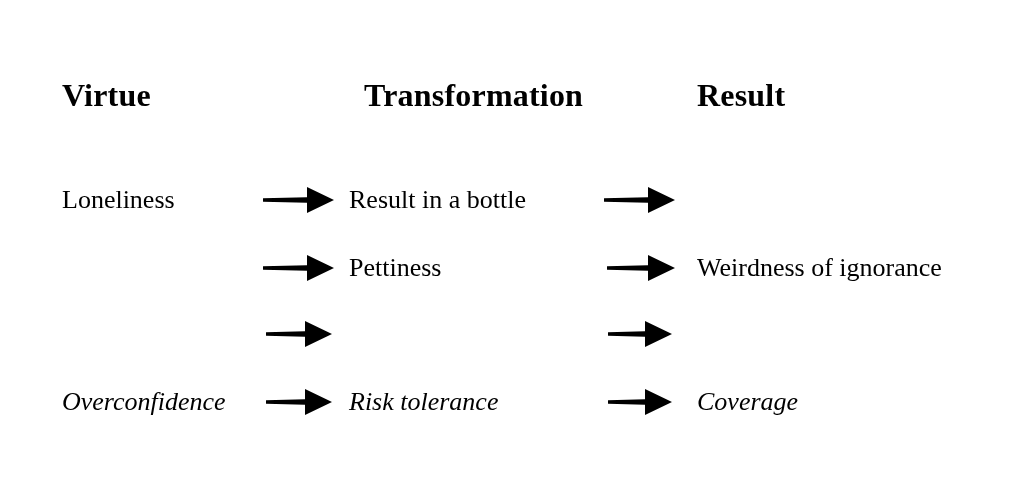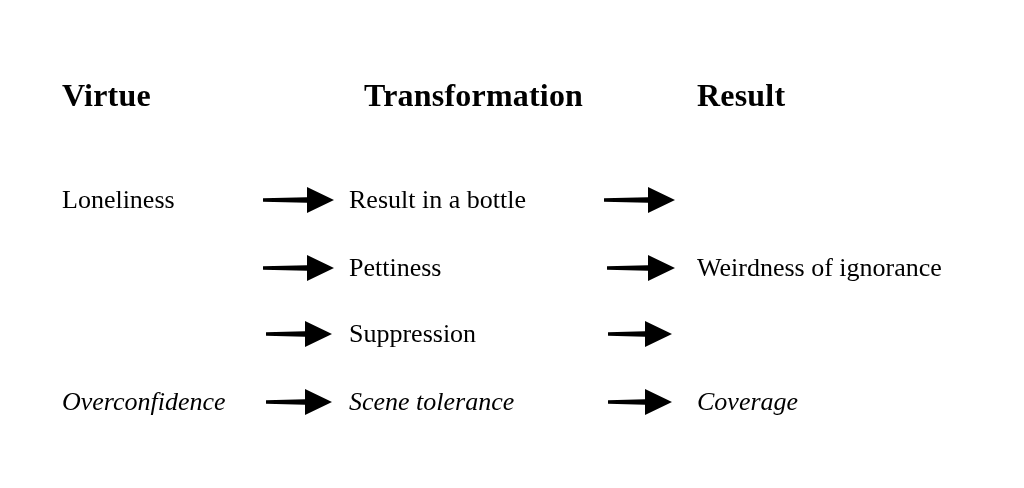--- a/index.html
+++ b/index.html
@@ -131,36 +131,35 @@
     </div>
     <div class="cell c-result">Weirdness of ignorance</div>
   </div>
 
   <div class="row row-3">
     <div class="arrow a-1">
       <svg width="66" height="26" viewBox="0 0 66 26" aria-hidden="true">
         <path d="M0 11.2 L39 10.2 L39 0 L66 13 L39 26 L39 15.8 L0 14.8 Z" fill="#000000"></path>
       </svg>
     </div>
-    <div class="cell c-transformation">Suppression</div>
     <div class="arrow a-2">
       <svg width="64" height="26" viewBox="0 0 64 26" aria-hidden="true">
         <path d="M0 11.2 L37 10.2 L37 0 L64 13 L37 26 L37 15.8 L0 14.8 Z" fill="#000000"></path>
       </svg>
     </div>
   </div>
 
   <div class="row row-4">
     <div class="cell c-virtue">Overconfidence</div>
     <div class="arrow a-1">
       <svg width="66" height="26" viewBox="0 0 66 26" aria-hidden="true">
         <path d="M0 11.2 L39 10.2 L39 0 L66 13 L39 26 L39 15.8 L0 14.8 Z" fill="#000000"></path>
       </svg>
     </div>
-    <div class="cell c-transformation">Scene tolerance</div>
+    <div class="cell c-transformation">Risk tolerance</div>
     <div class="arrow a-2">
       <svg width="64" height="26" viewBox="0 0 64 26" aria-hidden="true">
         <path d="M0 11.2 L37 10.2 L37 0 L64 13 L37 26 L37 15.8 L0 14.8 Z" fill="#000000"></path>
       </svg>
     </div>
     <div class="cell c-result">Coverage</div>
   </div>
 
 </div>
 

